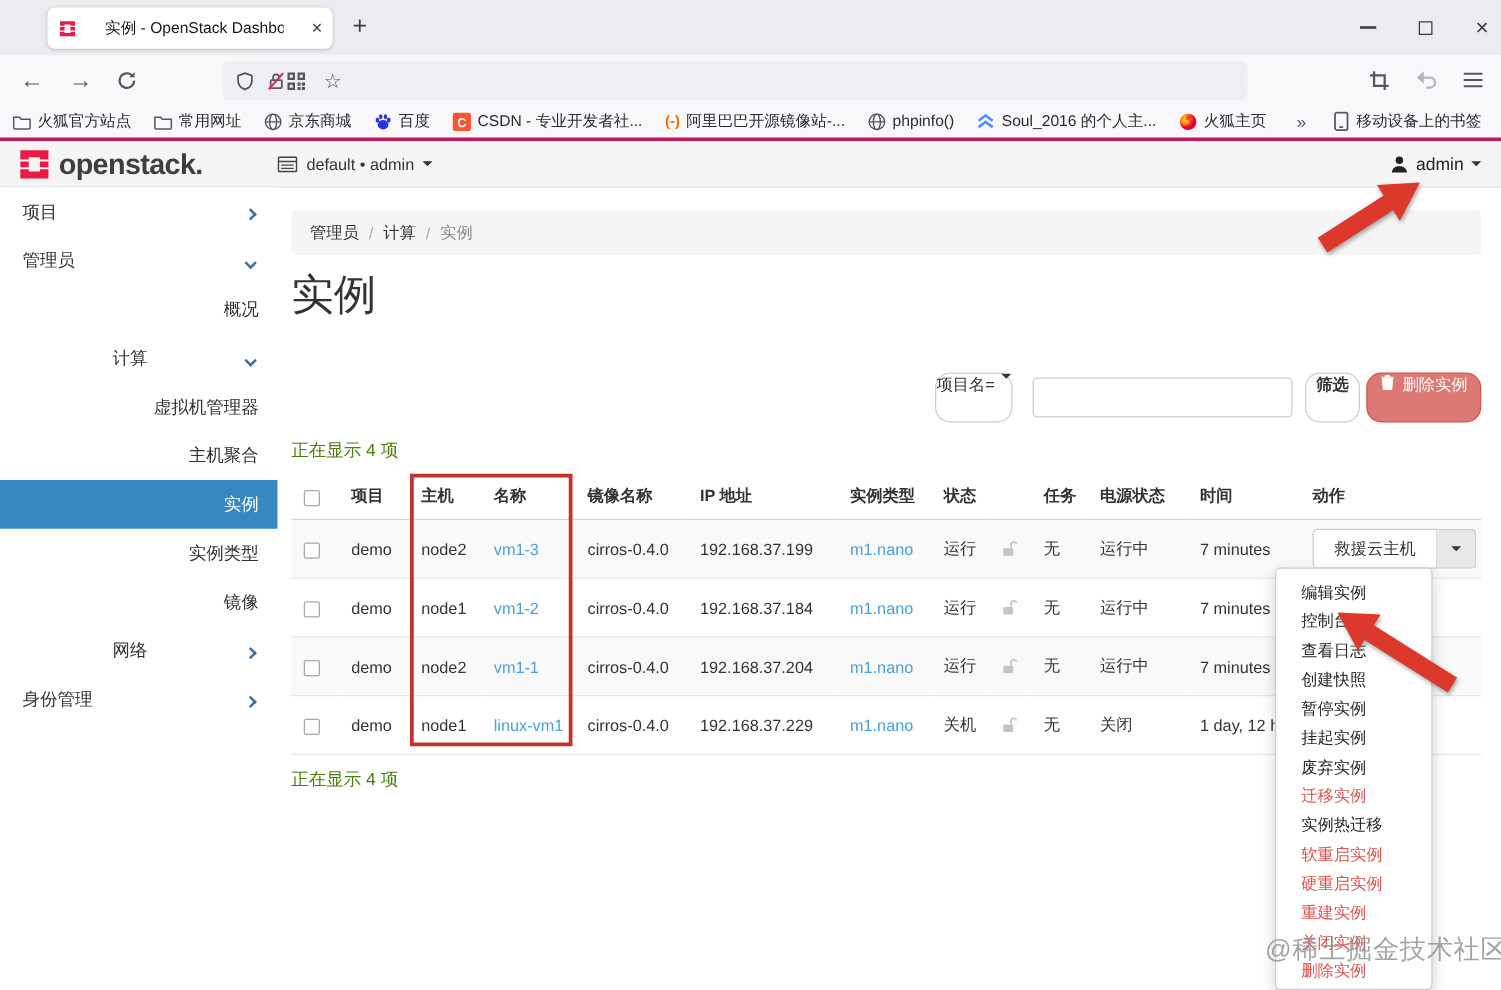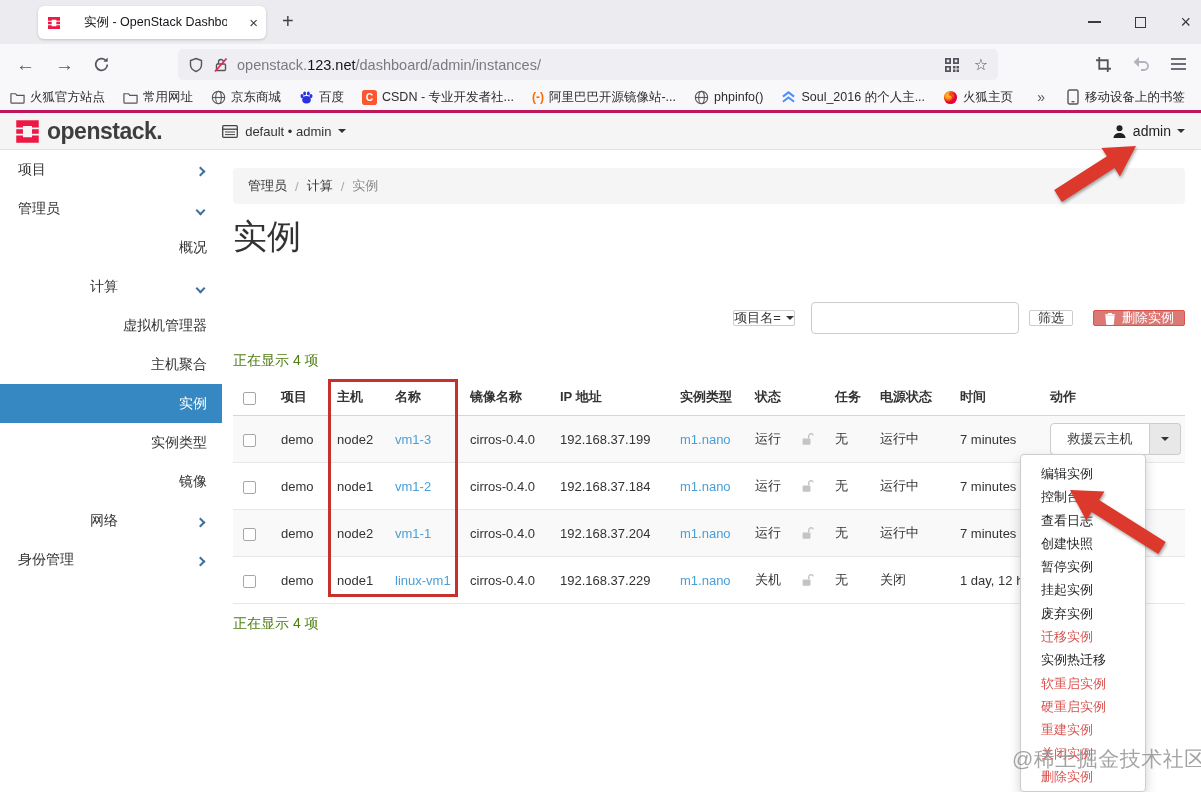--- a/index.html
+++ b/index.html
@@ -61,25 +61,25 @@
 
   
   .main { position:absolute; left:233px; top:150px; width:952px; }
   .breadcrumb { margin-top:18px; height:36px; background:#f5f5f5; border-radius:4px; display:flex; align-items:center;
                 padding:0 15px; font-size:13px; color:#333; gap:8px; }
   .breadcrumb .sep { color:#aaa; }
   .breadcrumb .current { color:#888; }
   .page-title { margin-top:10px; font-size:34px; font-weight:normal; color:#333; line-height:44px; }
 
   .filter-row { margin-top:44px; height:32px; display:flex; justify-content:flex-end; align-items:center; }
-  .btn { height:16px; background:#fff; border:1px solid #ccc; border-radius:2px; font-size:13px; color:#333;
-         display:inline-flex; align-items:center; justify-content:center; font-family:inherit; }
+  .btn { height:40px; background:#fff; border:1px solid #ccc; border-radius:12px; font-size:13px; color:#333;
+         display:inline-flex; align-items:flex-start; justify-content:center; font-family:inherit; }
   .btn-field { width:62px; gap:5px; margin-right:16px; }
   .filter-input { width:208px; height:32px; border:1px solid #ccc; border-radius:4px; margin-right:10px; padding:0 8px; font-size:13px; }
-  .btn-filter { width:44px; margin-right:20px; }
+  .btn-filter { width:44px; margin-right:5px;font-weight:bold; }
   .btn-delete { width:92px; background:#dd7975; border-color:#d9534f; color:#fff; gap:6px; }
 
   .count { margin-top:18px; font-size:14px; color:#4d7c0f; }
   .count-bottom { margin-top:11px; }
 
   table.instances { margin-top:9px; width:952px; border-collapse:collapse; table-layout:fixed; font-size:13px; color:#333; }
   table.instances th { text-align:left; font-weight:bold; padding:9px 0 9px 10px; border-bottom:1px solid #d6d6d6; white-space:nowrap; }
   table.instances td { height:47px; padding-left:10px; border-bottom:1px solid #e7e7e7; white-space:nowrap; overflow:hidden; }
   table.instances tr.striped td { background:#f9f9f9; }
   table.instances a { color:#4a9fd8; text-decoration:none; }
@@ -144,21 +144,20 @@
           <path fill="none" stroke="#55555e" stroke-width="1.4" d="M8 1.5l5.5 2v4.2c0 3.2-2.4 5.6-5.5 6.8-3.1-1.2-5.5-3.6-5.5-6.8V3.5z"></path>
         </svg>
     </span>
     <span style="margin-left:9px">
       <svg class="ic" width="16" height="16" viewBox="0 0 16 16">
           <rect x="3.5" y="7" width="9" height="6.5" rx="1" fill="none" stroke="#55555e" stroke-width="1.4"></rect>
           <path fill="none" stroke="#55555e" stroke-width="1.4" d="M5.5 7V5a2.5 2.5 0 0 1 5 0"></path>
           <line x1="2" y1="14.5" x2="13.5" y2="1.5" stroke="#e22850" stroke-width="1.8"></line>
         </svg>
     </span>
-    <span class="url-text"><span class="url-sub">openstack.</span><span class="url-domain">123.net</span><span class="url-path">/dashboard/admin/instances/</span></span>
     <span class="url-right">
       <span>
         <svg class="ic" width="16" height="16" viewBox="0 0 16 16" fill="#55555e">
             <path d="M1 1h6v6H1zm1.8 1.8v2.4h2.4V2.8zM9 1h6v6H9zm1.8 1.8v2.4h2.4V2.8zM1 9h6v6H1zm1.8 1.8v2.4h2.4v-2.4zM9 9h2.5v2.5H9zm3.5 0H15v2.5h-2.5zM9 12.5h2.5V15H9zm3.5 0H15V15h-2.5z"></path>
           </svg>
       </span>
       <span class="star">☆</span>
     </span>
   </div>
   <div class="navbar-right">

